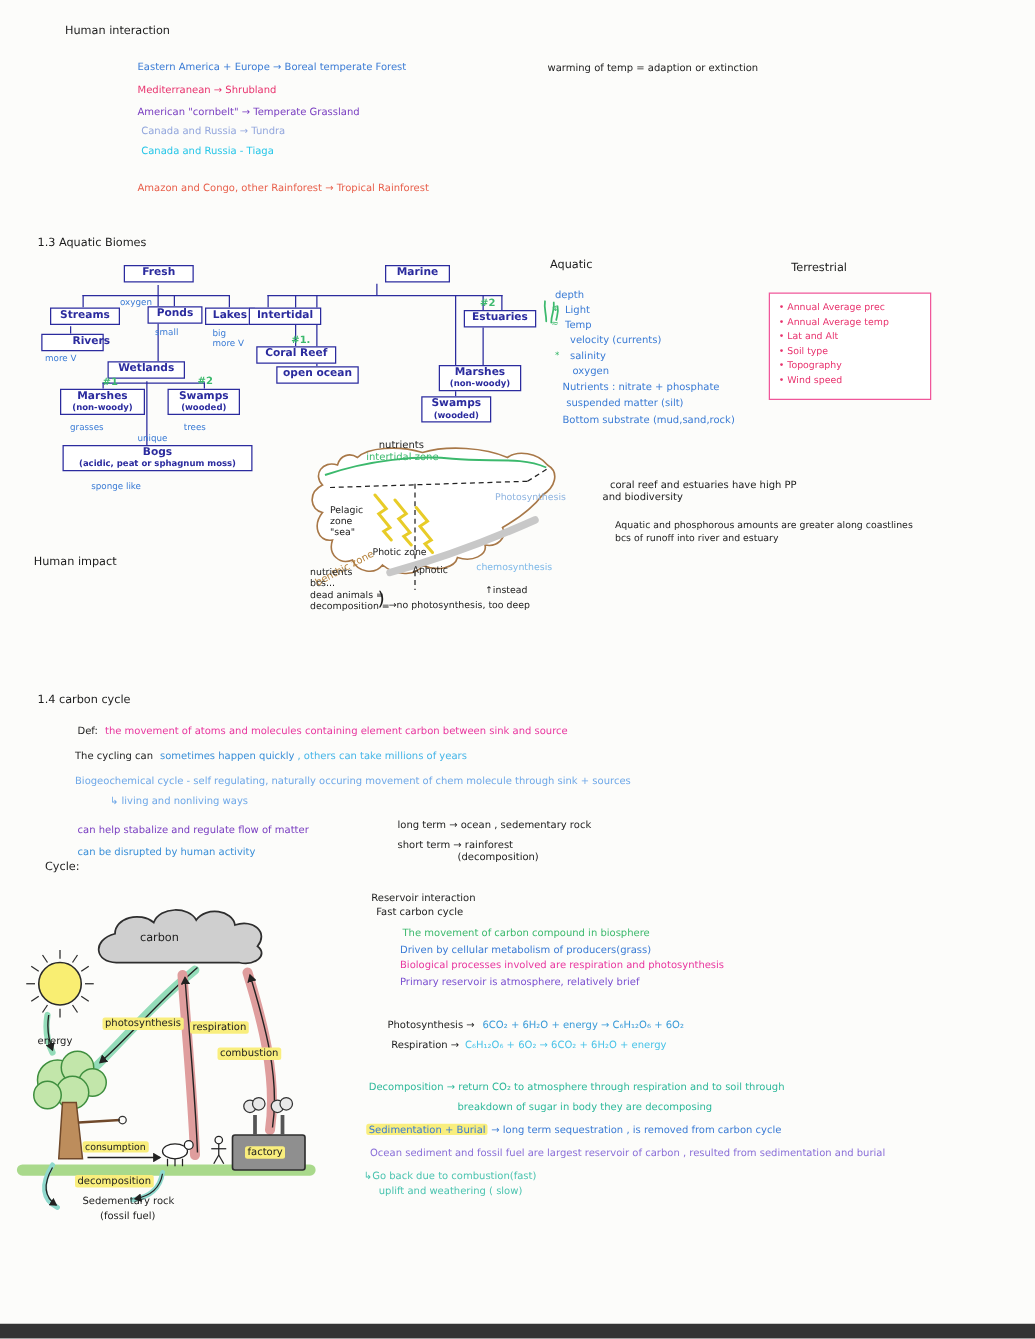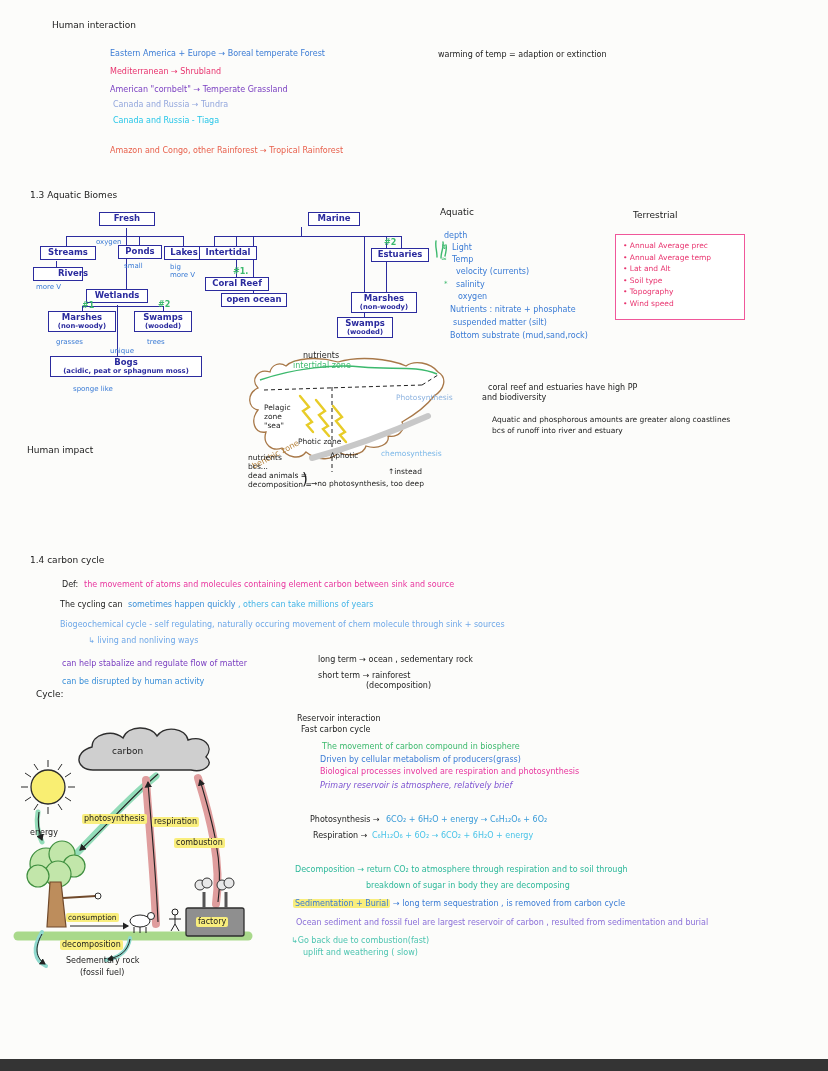--- a/index.html
+++ b/index.html
@@ -287,21 +287,21 @@
   <span class="t hl" style="left:196px;top:917px;">factory</span>
   <span class="t hl" style="left:60px;top:940px;">decomposition</span>
   <span class="t" style="left:66px;top:956px;">Sedementary rock</span>
   <span class="t" style="left:80px;top:968px;">(fossil fuel)</span>
 
   <span class="t" style="left:297px;top:714px;">Reservoir interaction</span>
   <span class="t" style="left:301px;top:725px;">Fast carbon cycle</span>
   <span class="t green" style="left:322px;top:742px;">The movement of carbon compound in biosphere</span>
   <span class="t blue" style="left:320px;top:755px;">Driven by cellular metabolism of producers(grass)</span>
   <span class="t pink" style="left:320px;top:767px;">Biological processes involved are respiration and photosynthesis</span>
-  <span class="t" style="left:320px;top:781px;color:#7a4fd0;font-style:italic;">Primary reservoir is atmosphere, relatively brief</span>
+  <span class="t" style="left:320px;top:781px;color:#7a4fd0;">Primary reservoir is atmosphere, relatively brief</span>
 
   <span class="t" style="left:310px;top:815px;">Photosynthesis →</span>
   <span class="t" style="left:386px;top:815px;color:#3a9bd8;">6CO₂ + 6H₂O + energy → C₆H₁₂O₆ + 6O₂</span>
   <span class="t" style="left:313px;top:831px;">Respiration →</span>
   <span class="t" style="left:372px;top:831px;color:#49c3e8;">C₆H₁₂O₆ + 6O₂ → 6CO₂ + 6H₂O + energy</span>
 
   <span class="t teal" style="left:295px;top:865px;">Decomposition → return CO₂ to atmosphere through respiration and to soil through</span>
   <span class="t teal" style="left:366px;top:881px;">breakdown of sugar in body they are decomposing</span>
   <span class="t" style="left:293px;top:899px;">
     <span class="hl blue">Sedimentation + Burial</span><span class="blue"> → long term sequestration , is removed from carbon cycle</span>

